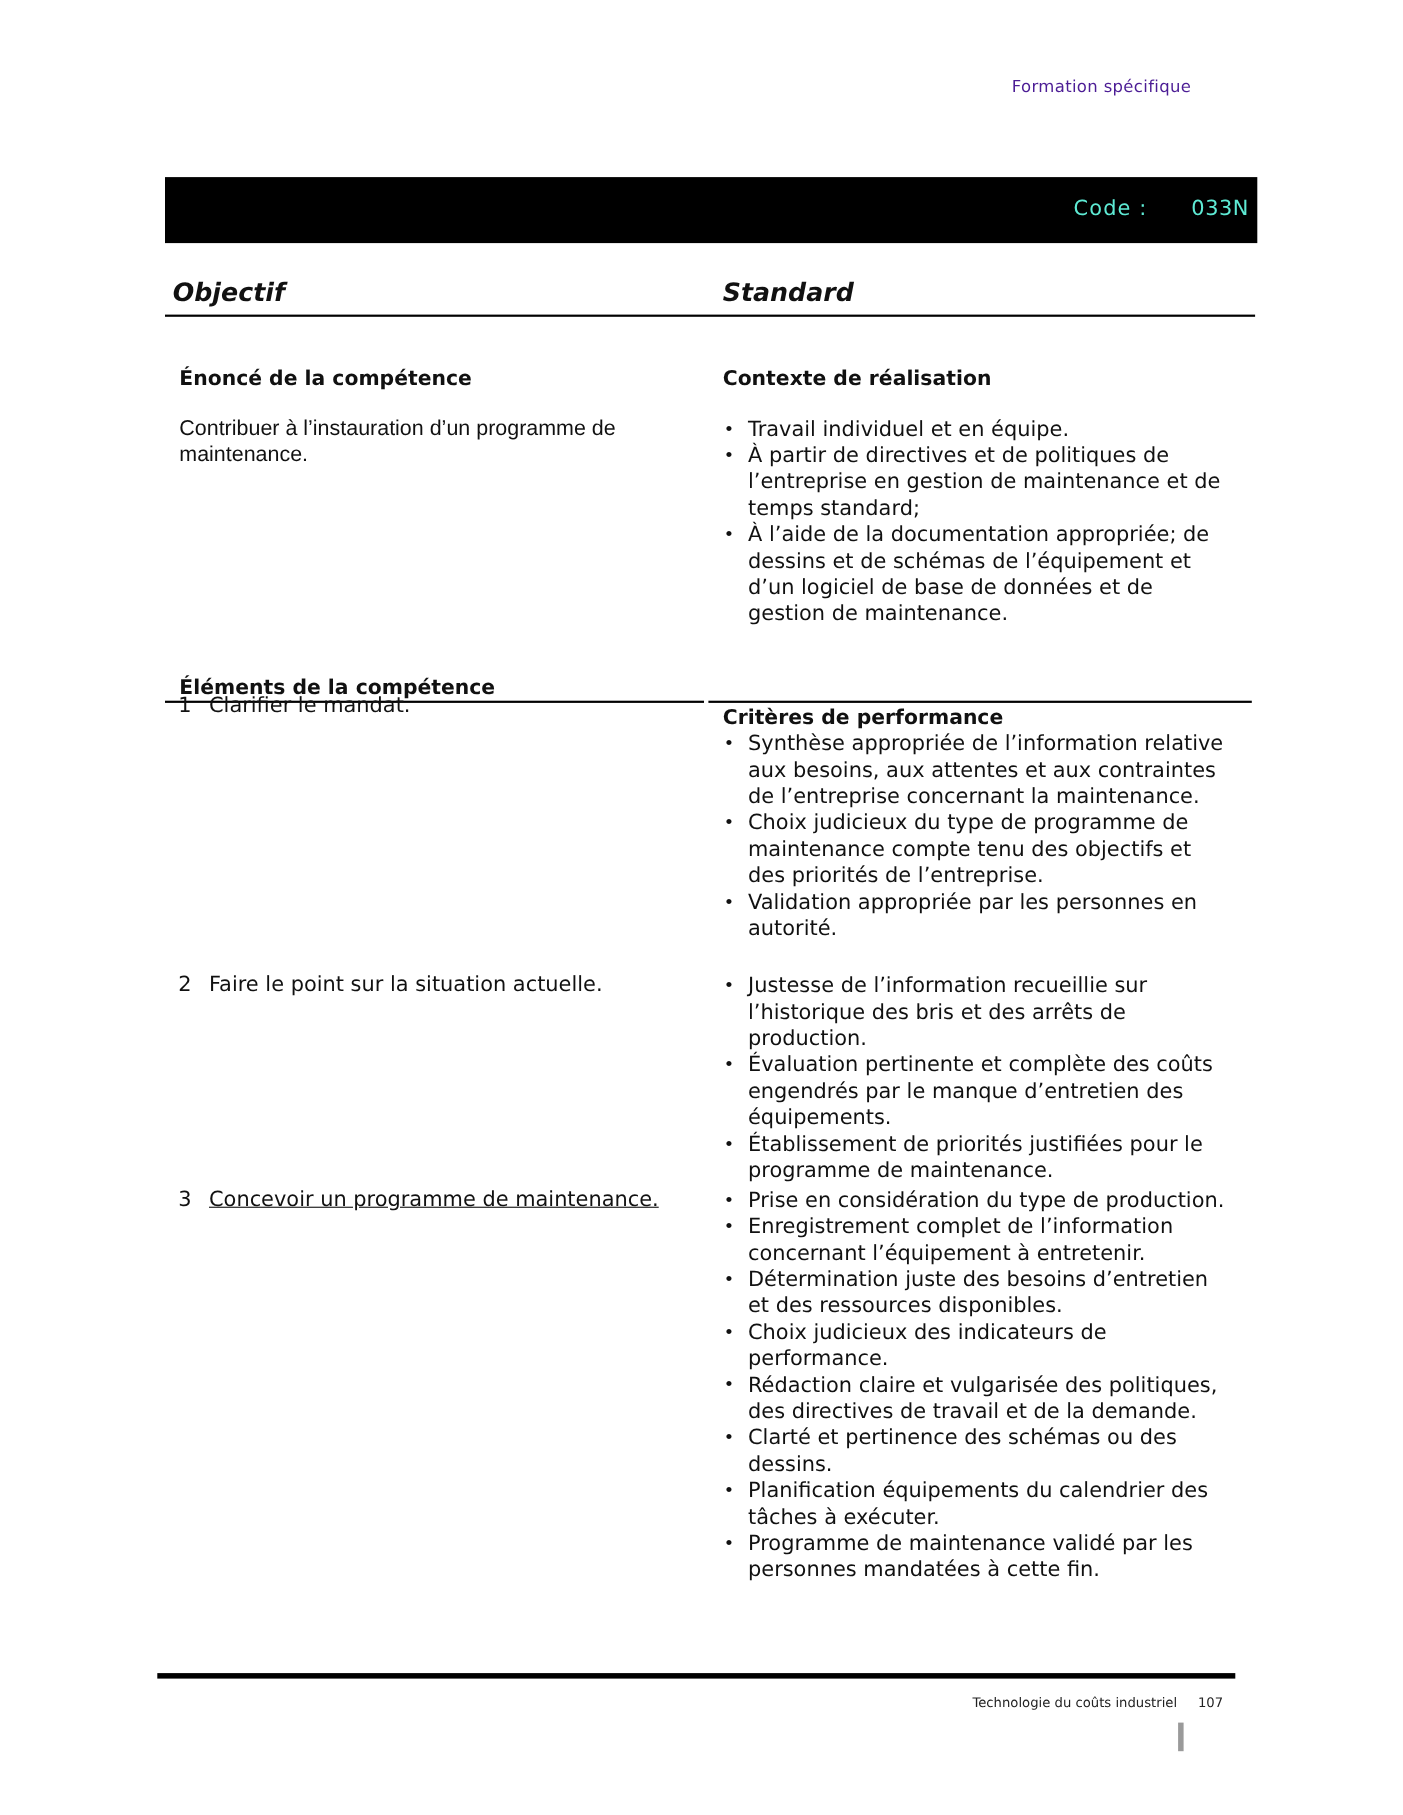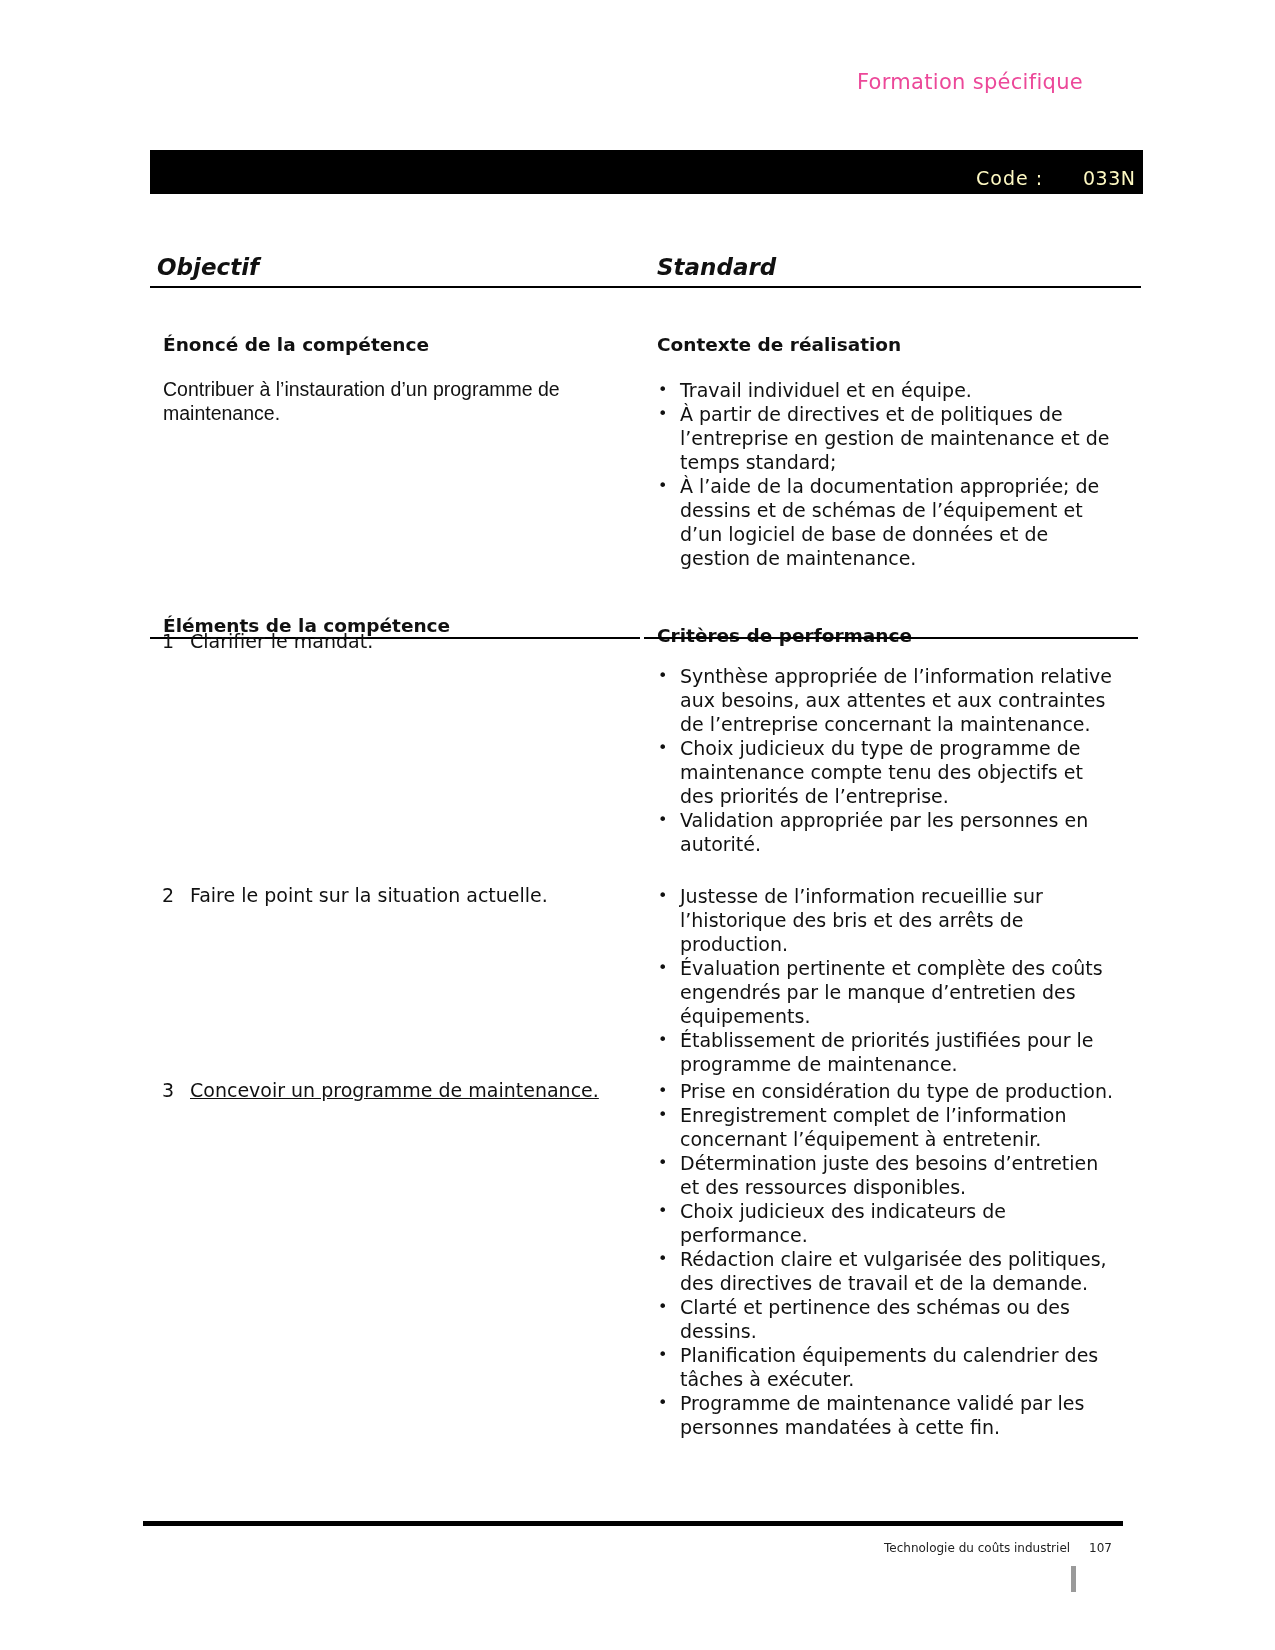--- a/index.html
+++ b/index.html
@@ -12,32 +12,32 @@
       height: 1650px;
       position: relative;
       font-family: "DejaVu Sans", sans-serif;
       color: #111111;
       overflow: hidden;
     }
     .running-head {
       position: absolute;
       top: 70px;
       right: 192px;
-      font-size: 21px;
-      color: #ec4899;
+      font-size: 15px;
+      color: #4c1d95;
       letter-spacing: 0.3px;
     }
     .code-banner {
       position: absolute;
-      top: 150px;
+      top: 161px;
       left: 150px;
       width: 993px;
-      height: 44px;
-      background: #000000;
-      color: #fef9c3;
+      height: 60px;
+      background: #000000;
+      color: #5eead4;
     }
     .code-label {
       position: absolute;
       top: 17px;
       left: 826px;
       font-size: 19px;
       letter-spacing: 1px;
     }
     .code-value {
       position: absolute;
@@ -159,21 +159,21 @@
 <div class="para" style="top:377px;left:163px;width:440px;">Contribuer à l’instauration d’un programme de maintenance.</div>
 
 <div class="sub-head" style="top:334px;left:657px;">Contexte de réalisation</div>
 <ul class="bullets" style="top:378px;left:655px;">
   <li><span class="bullet">•</span><span>Travail individuel et en équipe.</span></li>
   <li><span class="bullet">•</span><span>À partir de directives et de politiques de l’entreprise en gestion de maintenance et de temps standard;</span></li>
   <li><span class="bullet">•</span><span>À l’aide de la documentation appropriée; de dessins et de schémas de l’équipement et d’un logiciel de base de données et de gestion de maintenance.</span></li>
 </ul>
 
 <div class="sub-head" style="top:615px;left:163px;">Éléments de la compétence</div>
-<div class="sub-head" style="top:625px;left:657px;">Critères de performance</div>
+<div class="sub-head" style="top:642px;left:657px;">Critères de performance</div>
 <div class="rule-mid" style="left:150px;width:490px;"></div>
 <div class="rule-mid" style="left:644px;width:494px;"></div>
 
 <div class="element-item" style="top:629px;">
   <span class="num">1</span><span>Clarifier le mandat.</span>
 </div>
 <ul class="bullets" style="top:664px;left:655px;">
   <li><span class="bullet">•</span><span>Synthèse appropriée de l’information relative aux besoins, aux attentes et aux contraintes de l’entreprise concernant la maintenance.</span></li>
   <li><span class="bullet">•</span><span>Choix judicieux du type de programme de maintenance compte tenu des objectifs et des priorités de l’entreprise.</span></li>
   <li><span class="bullet">•</span><span>Validation appropriée par les personnes en autorité.</span></li>

